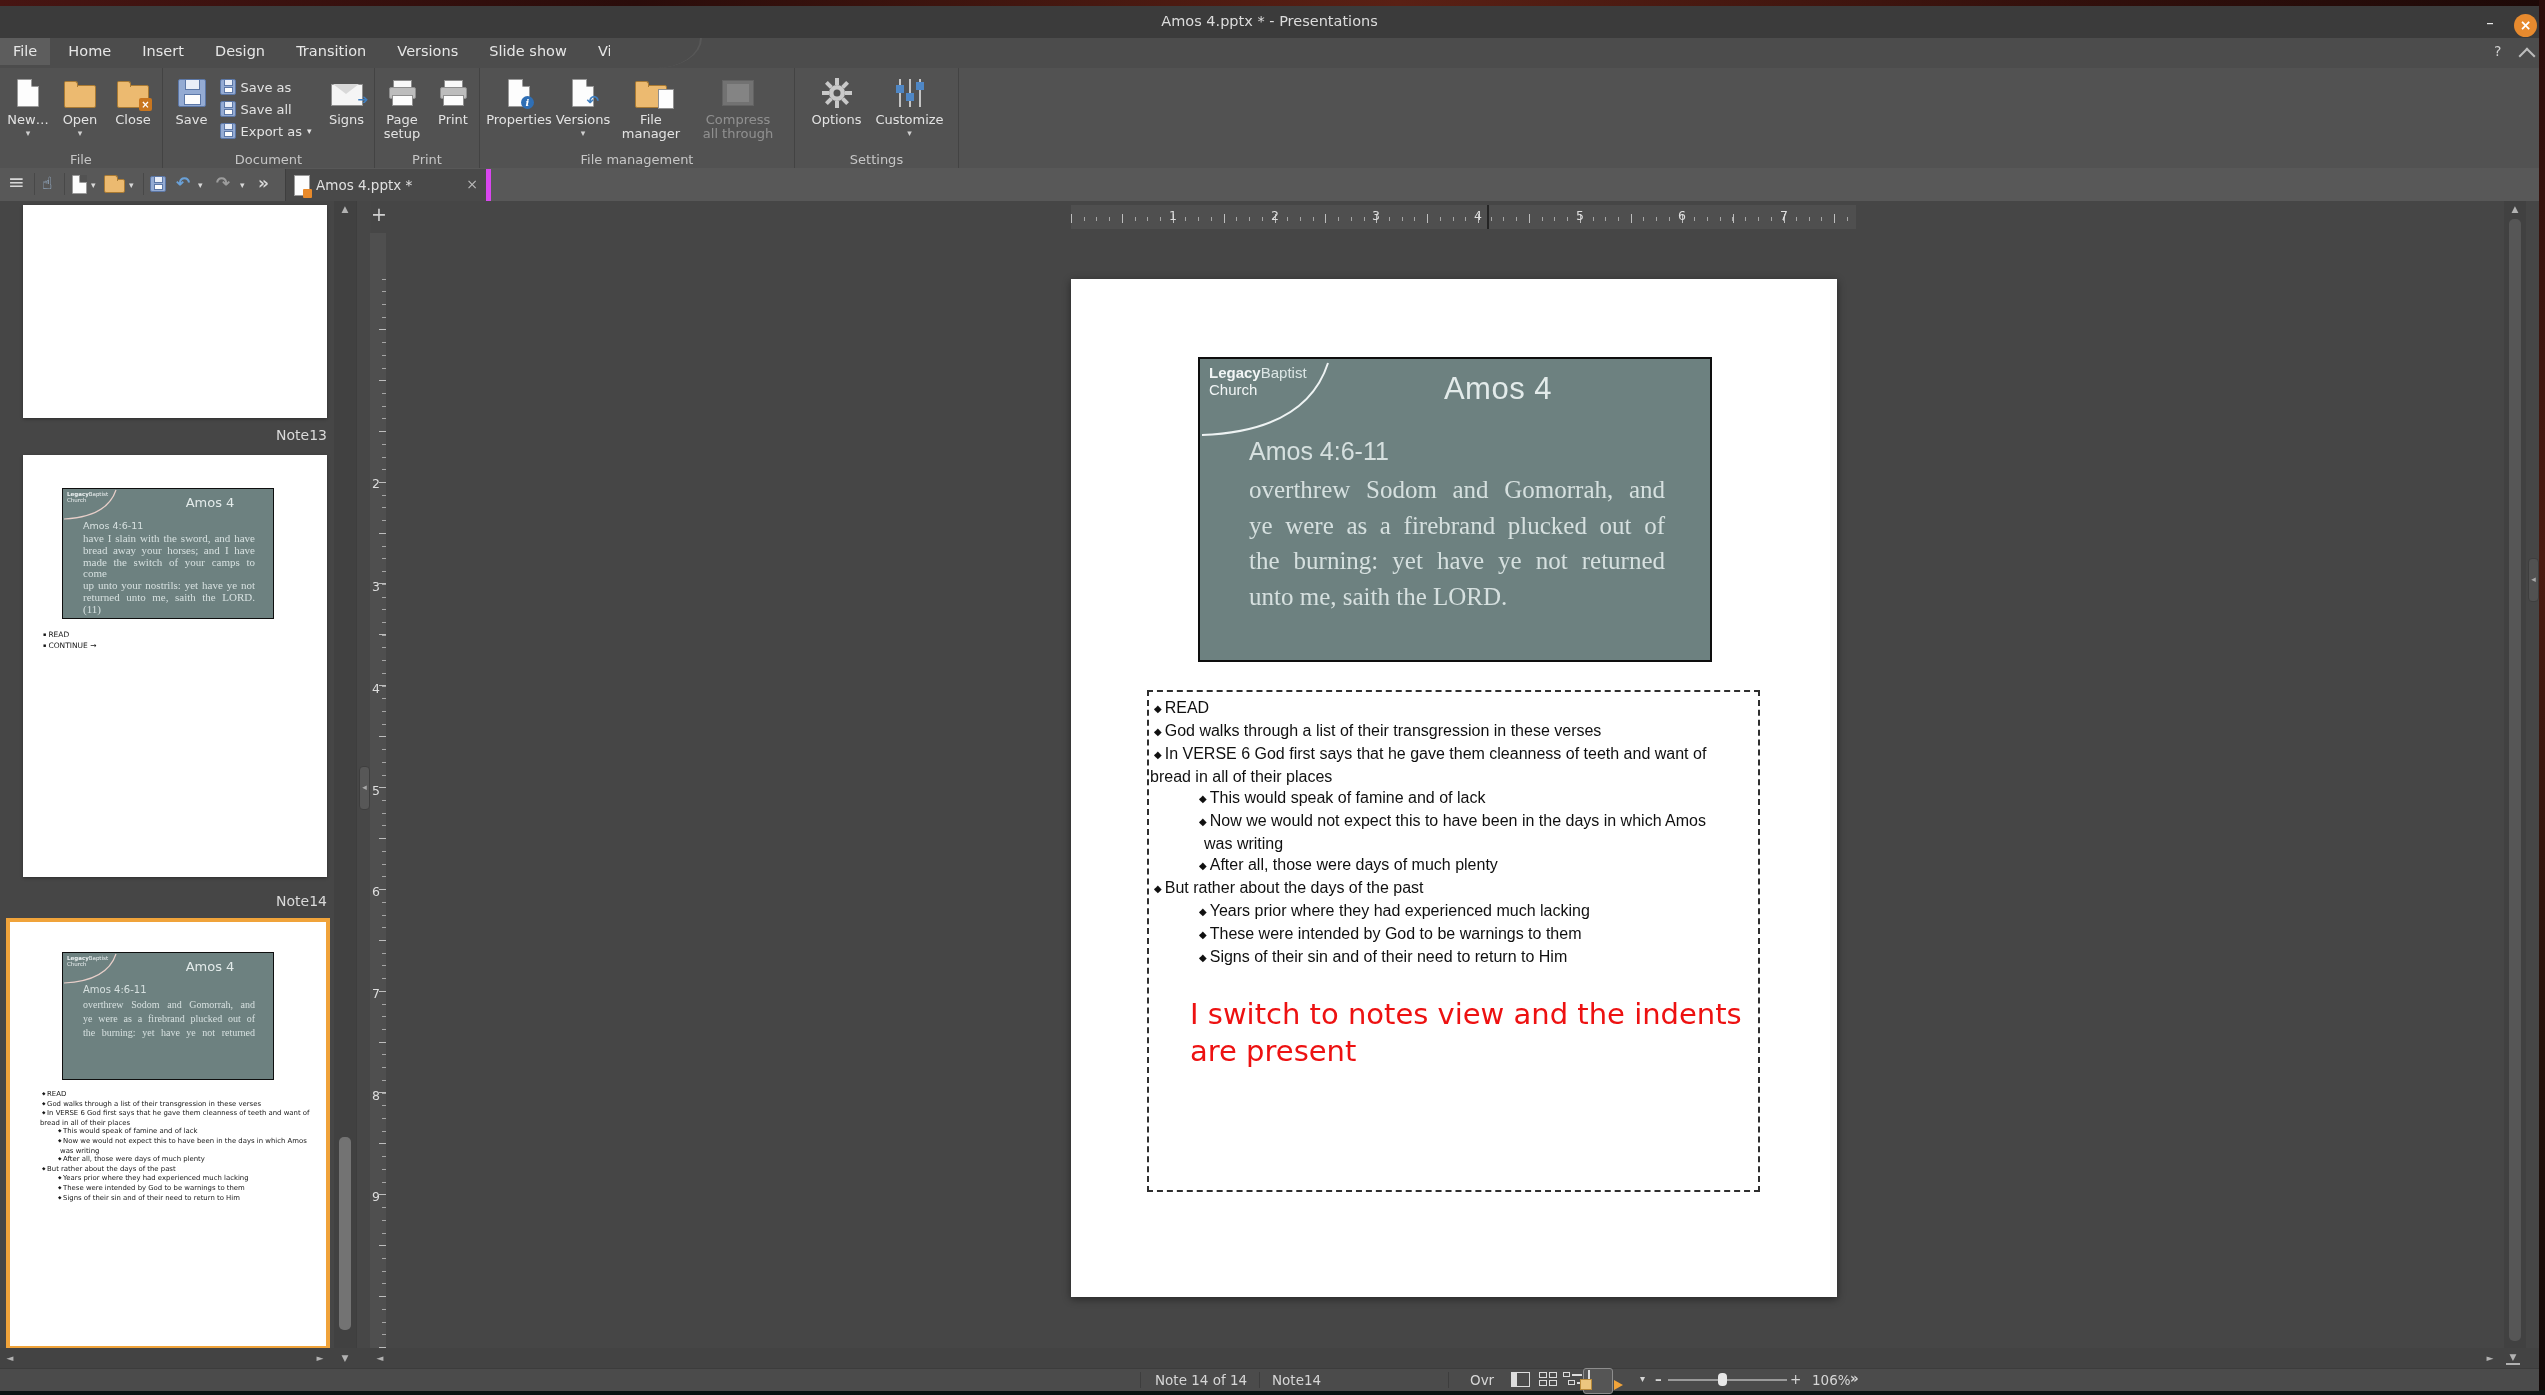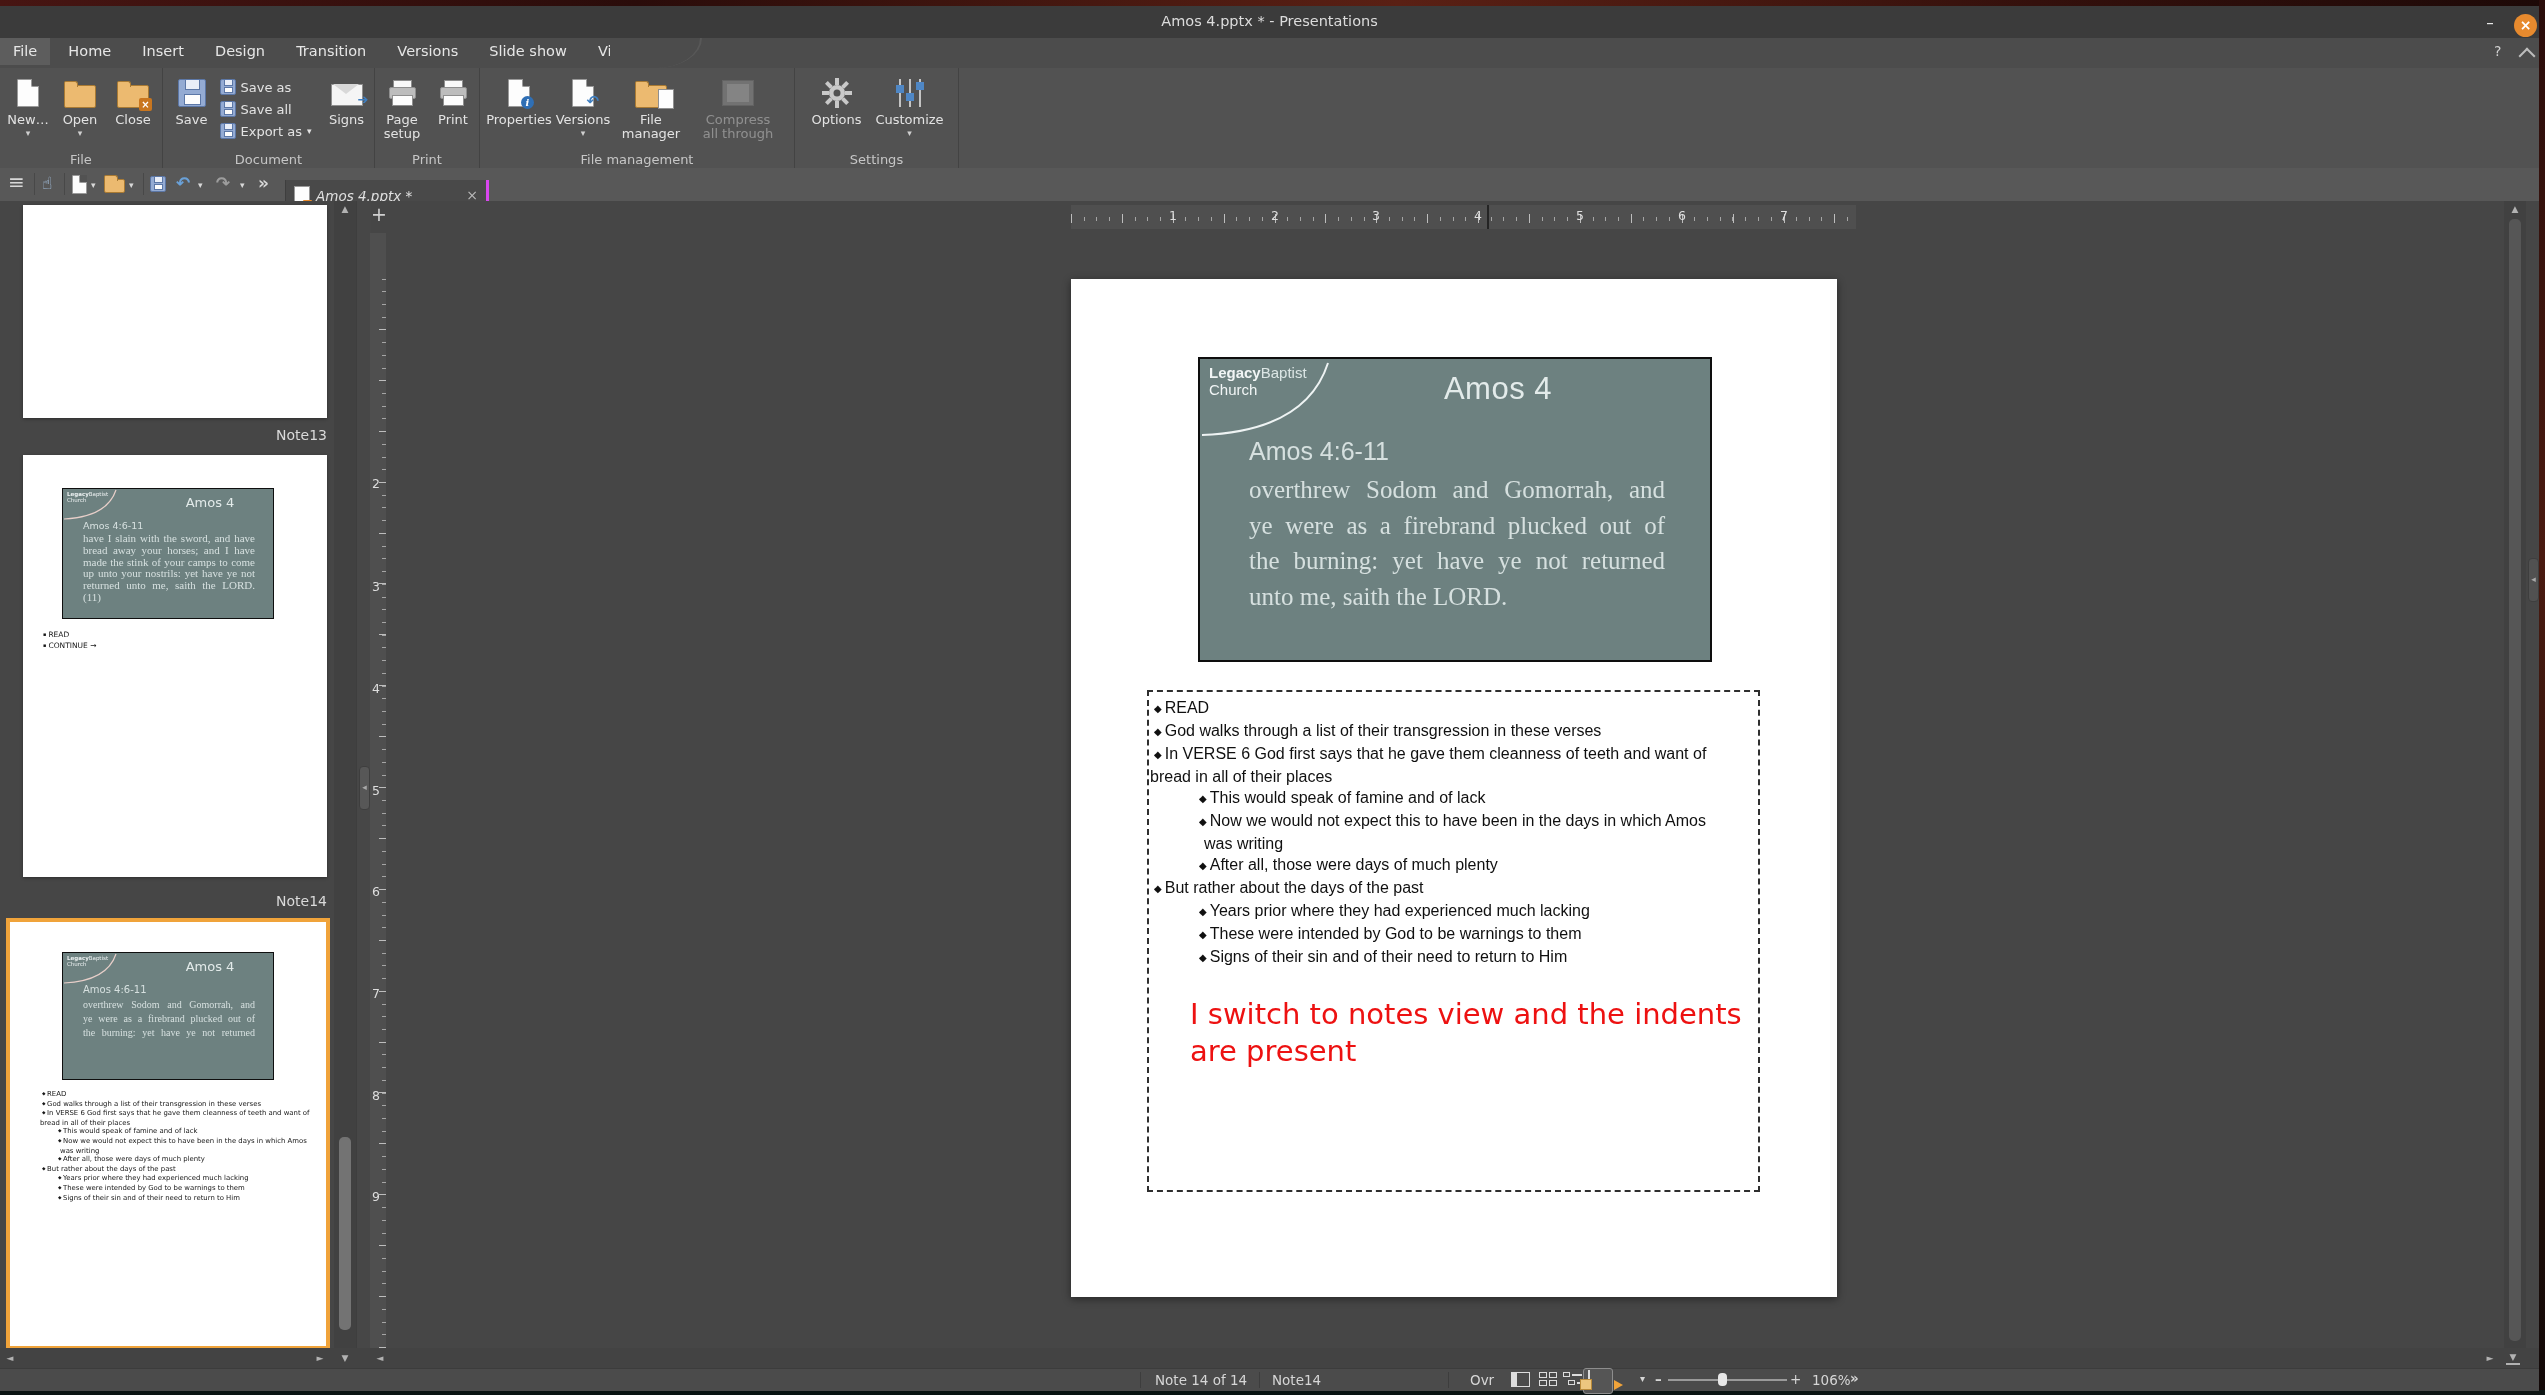--- a/index.html
+++ b/index.html
@@ -67,21 +67,21 @@
   .i-pagemini{position:absolute;right:-8px;bottom:-2px;width:14px;height:18px;background:#fdfdfd;border:1px solid #8f8f8f;}
   .i-film{width:30px;height:24px;background:#9f9f9f;border:1px solid #7c7c7c;position:relative;}
   .i-film:before{content:"";position:absolute;left:4px;top:3px;right:4px;bottom:3px;background:#c9c9c9;}
   .i-sliders{width:30px;height:28px;position:relative;}
   .i-sliders i{position:absolute;top:0;bottom:0;width:2px;background:#c4c4c4;}
   .i-sliders b{position:absolute;width:8px;height:8px;background:#4f87c5;left:-3px;}
   
   #toolbar{left:0;top:168px;width:2539px;height:33px;background:#585858;border-bottom:1px solid #3c3c3c;}
   .tbi{position:absolute;top:5px;font-size:17px;color:#d8d8d8;}
   .tb-sep{position:absolute;top:5px;width:1px;height:22px;background:#484848;}
-  #doc-tab{left:285px;top:12px;width:200px;height:33px;background:#494949;border-right:3px solid #d946ef;border-left:1px solid #3e3e3e;font-style:italic;}
+  #doc-tab{left:285px;top:1px;width:200px;height:33px;background:#494949;border-right:5px solid #d946ef;border-left:1px solid #3e3e3e;}
   #doc-tab .ticon{position:absolute;left:8px;top:6px;width:14px;height:19px;background:#fdfdfd;border:1px solid #999;}
   #doc-tab .ticon i{position:absolute;right:-3px;bottom:-3px;width:9px;height:9px;background:#e98a2a;border-radius:1px;}
   #doc-tab .tname{position:absolute;left:30px;top:8px;font-size:13.5px;color:#e0e0e0;}
   #doc-tab .tclose{position:absolute;right:8px;top:7px;font-size:14px;color:#b9b9b9;}
   
   #workspace{left:0;top:201px;width:2539px;height:1167px;background:#464646;}
   
   .thumb-page{position:absolute;background:#ffffff;box-shadow:0 1px 3px rgba(0,0,0,.35);}
   .note-label{position:absolute;font-size:14px;color:#dadada;text-align:right;}
   #thumb2-frame{position:absolute;left:6px;top:717px;width:316px;height:424px;border:4px solid #f0a33a;background:#fff;}
@@ -401,21 +401,21 @@
           </svg>
         <div class="mini-logo" style="font-size:5.5px">
           <span style="font-weight:bold">Legacy</span><span>Baptist</span><br>
           <span>Church</span>
         </div>
         <div class="mtitle" style="top:6px;font-size:13px">Amos 4</div>
         <div class="mref" style="left:20px;top:31px;font-size:9.5px">Amos 4:6-11</div>
         <div class="mbody" style="left:20px;top:44px;width:172px;font-size:11px;line-height:11.8px">
           <div class="jl">have I slain with the sword, and have</div>
           <div class="jl">bread away your horses; and I have</div>
-          <div class="jl">made the stink of your camps to come</div>
+          <div class="jl">made the switch of your camps to come</div>
           <div class="jl">up unto your nostrils: yet have ye not</div>
           <div class="jl">returned unto me, saith the LORD. (11)</div>
 
         </div>
       </div>
       <div class="t13-notes" style="position:absolute;left:20px;top:175px;">
         <div><span class="b">▪</span><span>READ</span></div>
         <div><span class="b">▪</span><span>CONTINUE →</span></div>
       </div>
     </div>

